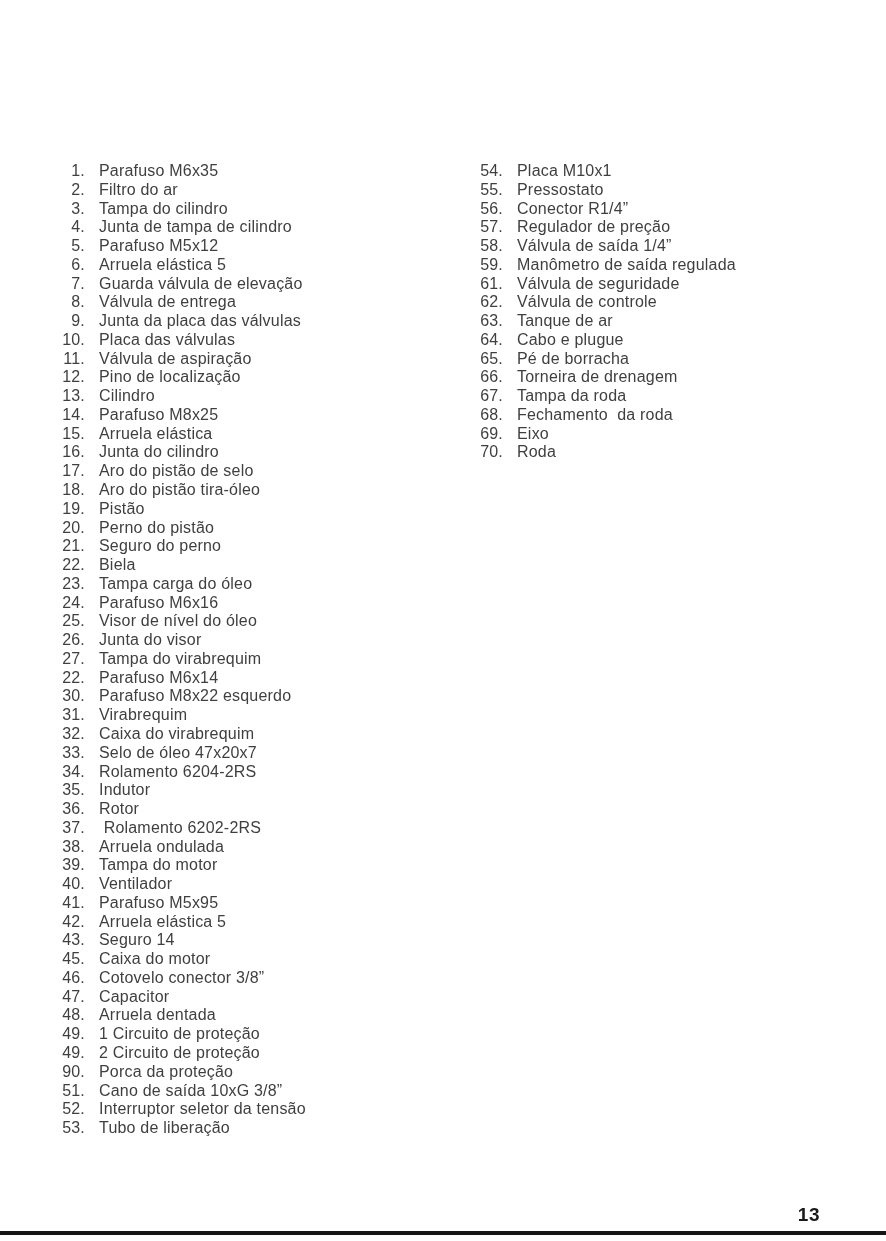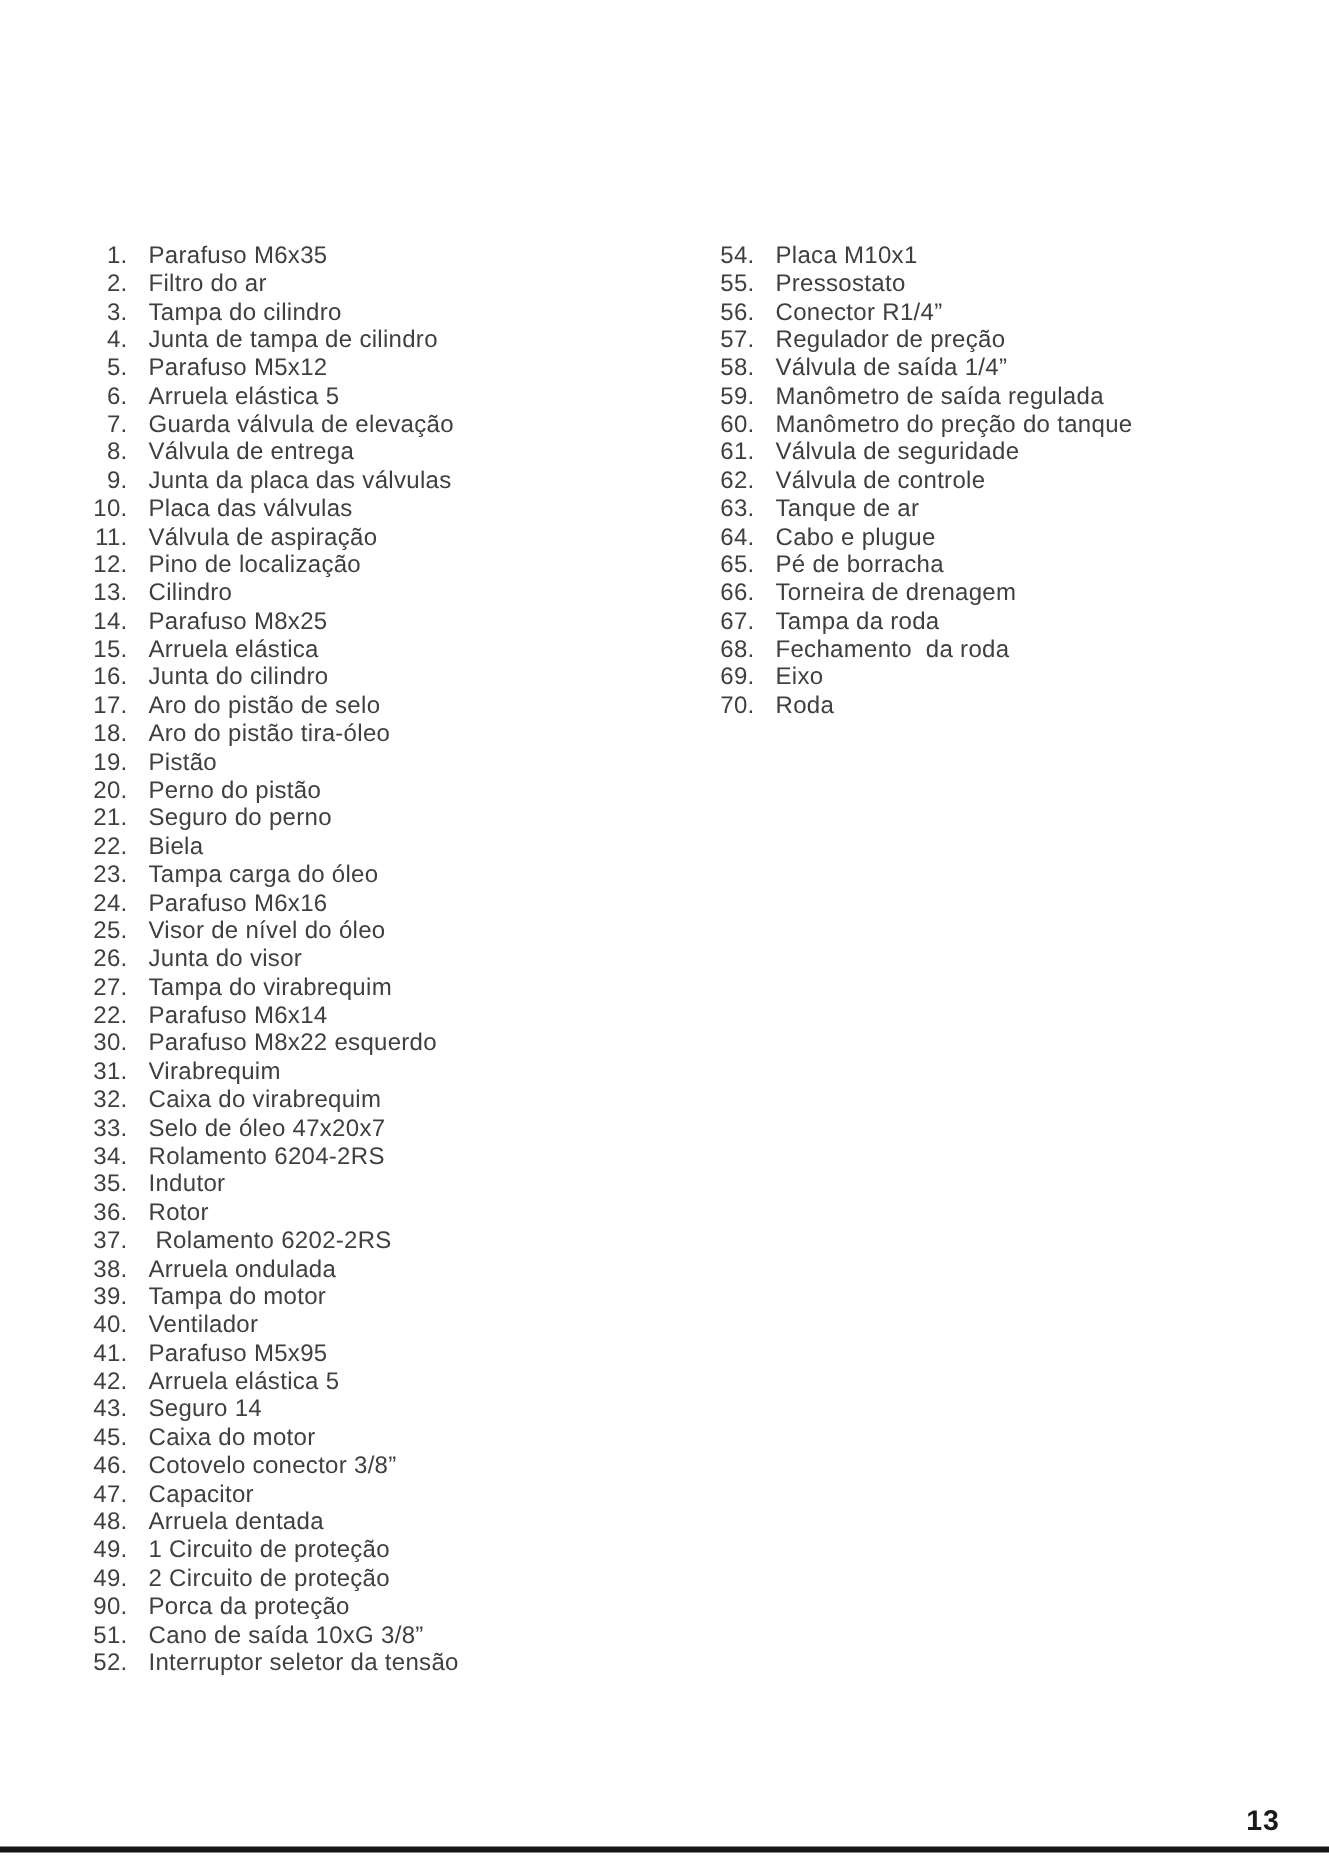--- a/index.html
+++ b/index.html
@@ -35,21 +35,21 @@
     text-align: right;
     flex: 0 0 85px;
   }
   .part-label {
     margin-left: 14px;
     white-space: pre;
   }
   .page-number {
     position: absolute;
     top: 1204px;
-    right: 33px;
+    right: 66px;
     font-size: 19px;
     font-weight: bold;
     letter-spacing: 0.5px;
     color: #1a1a1a;
   }
   .footer-rule {
     position: absolute;
     left: 0;
     top: 1231px;
     width: 886px;
@@ -260,20 +260,24 @@
         <span class="part-label">Porca da proteção</span>
       </div>
       <div class="part-row">
         <span class="part-num">51.</span>
         <span class="part-label">Cano de saída 10xG 3/8”</span>
       </div>
       <div class="part-row">
         <span class="part-num">52.</span>
         <span class="part-label">Interruptor seletor da tensão</span>
       </div>
+      <div class="part-row">
+        <span class="part-num">53.</span>
+        <span class="part-label">Tubo de liberação</span>
+      </div>
     </div>
 
   <div class="parts-col right" id="parts-col-right">
       <div class="part-row">
         <span class="part-num">54.</span>
         <span class="part-label">Placa M10x1</span>
       </div>
       <div class="part-row">
         <span class="part-num">55.</span>
         <span class="part-label">Pressostato</span>
@@ -288,24 +292,20 @@
       </div>
       <div class="part-row">
         <span class="part-num">58.</span>
         <span class="part-label">Válvula de saída 1/4”</span>
       </div>
       <div class="part-row">
         <span class="part-num">59.</span>
         <span class="part-label">Manômetro de saída regulada</span>
       </div>
       <div class="part-row">
-        <span class="part-num">60.</span>
-        <span class="part-label">Manômetro do preção do tanque</span>
-      </div>
-      <div class="part-row">
         <span class="part-num">61.</span>
         <span class="part-label">Válvula de seguridade</span>
       </div>
       <div class="part-row">
         <span class="part-num">62.</span>
         <span class="part-label">Válvula de controle</span>
       </div>
       <div class="part-row">
         <span class="part-num">63.</span>
         <span class="part-label">Tanque de ar</span>

